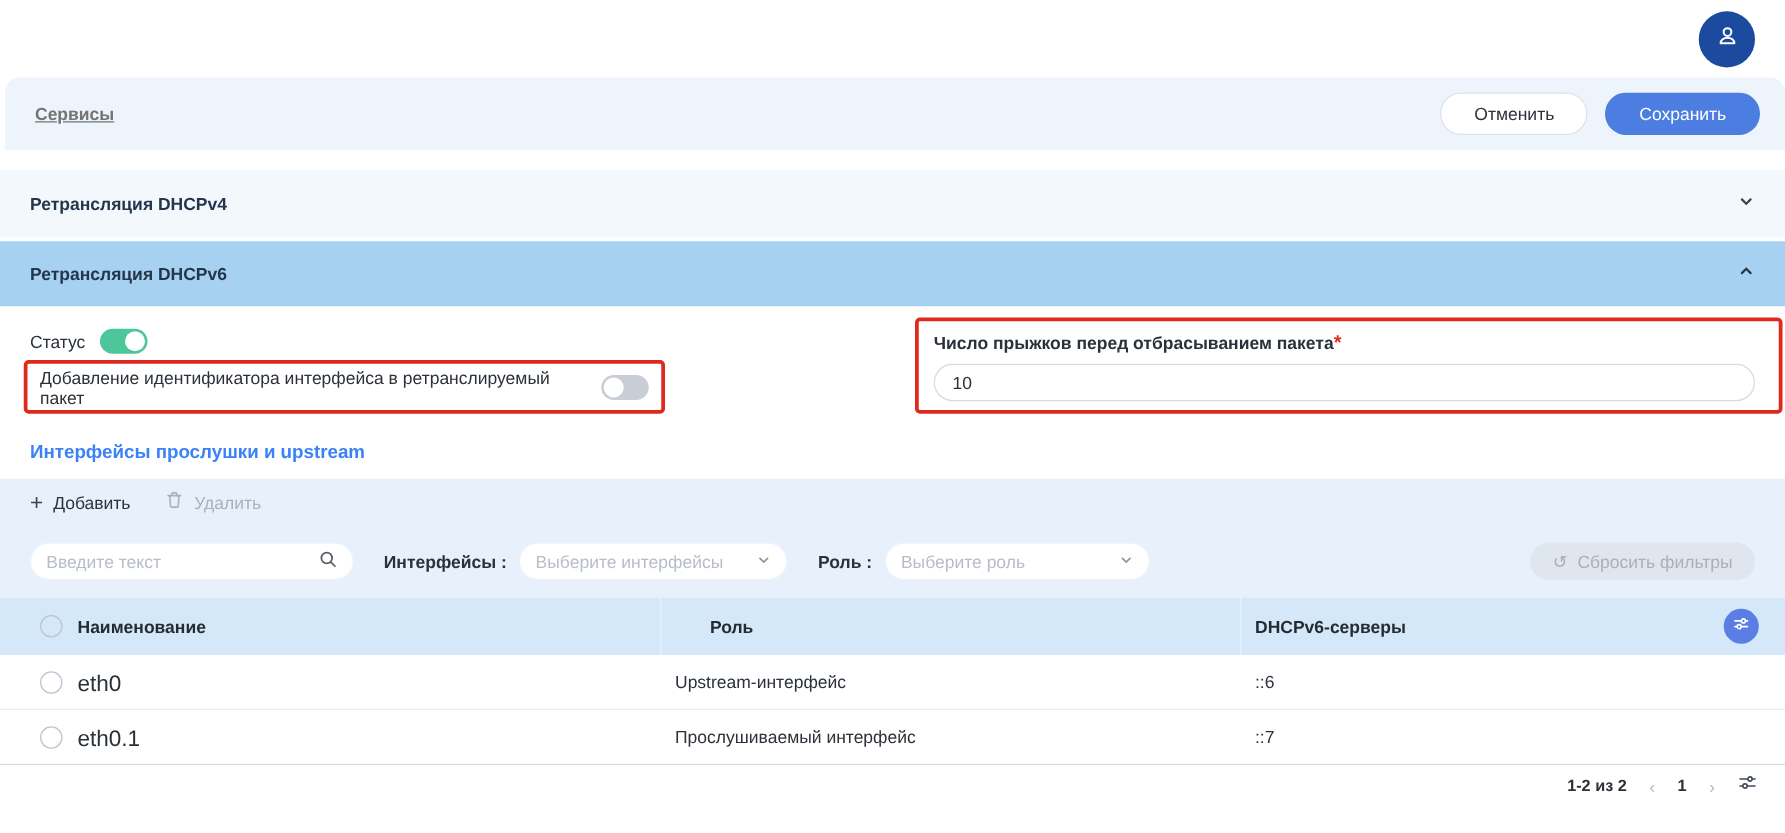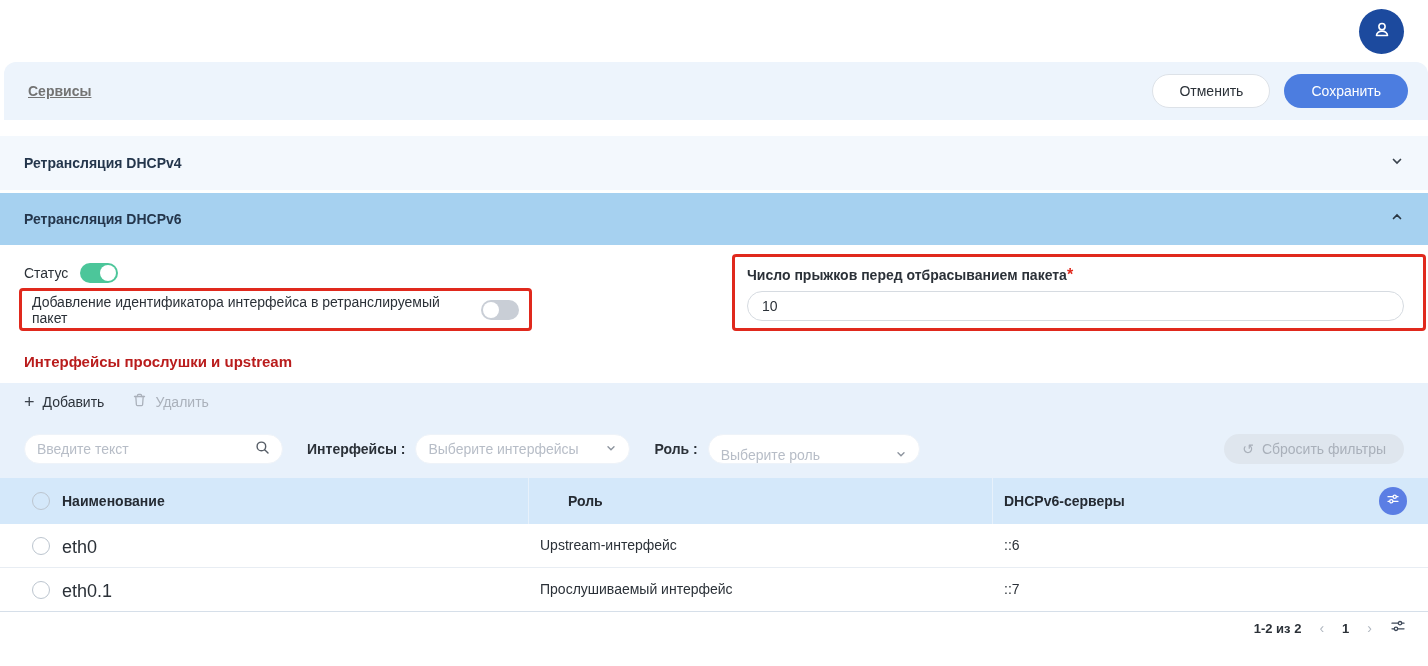--- a/index.html
+++ b/index.html
@@ -38,39 +38,39 @@
   .toggle.off .knob { left:2px; }
 
   .red-box { position:absolute; border:3px solid #e0291d; border-radius:4px; }
   .idrow-box { top:288px; left:19px; width:513px; height:43px; display:flex; align-items:center; padding:0 10px; gap:28px; }
   .hops-box { top:254px; left:732px; width:694px; height:77px; padding:9px 12px 0 12px; }
   .hops-label { font-size:14px; font-weight:bold; color:#2b3138; }
   .req { color:#e0291d; font-weight:bold; }
   .hops-input { margin-top:7px; width:657px; height:30px; border:1px solid #d6dbe1; border-radius:15px;
                 background:#fff; font-size:14px; color:#2b3138; padding:0 14px; font-family:inherit; }
 
-  .section-title { position:absolute; top:353px; left:24px; font-size:15px; font-weight:bold; color:#b91c1c; }
+  .section-title { position:absolute; top:353px; left:24px; font-size:15px; font-weight:bold; color:#3b82f6; }
 
   
   .toolbar { position:absolute; top:383px; left:0; right:0; height:95px; background:#e8f1fb; }
   .tb-row1 { position:absolute; top:9px; left:24px; display:flex; align-items:center; gap:28px; }
   .tb-act { display:flex; align-items:center; gap:8px; font-size:14px; cursor:pointer; }
   .tb-add { color:#2c333b; }
   .tb-add .plus { font-size:18px; font-weight:normal; color:#3c434c; line-height:1; }
   .tb-del { color:#aab1bb; cursor:default; }
   .tb-row2 { position:absolute; top:51px; left:24px; right:24px; display:flex; align-items:center; }
   .pill { height:30px; border-radius:15px; background:#fff; border:1px solid #eef3f9; display:flex; align-items:center;
           padding:0 12px; font-size:14px; }
   .search-pill { width:259px; justify-content:space-between; }
   .search-pill input { border:none; outline:none; width:200px; font-size:14px; font-family:inherit; color:#2b3138; background:transparent; }
   .search-pill input::placeholder { color:#b7bdc7; }
   .flt-label { font-size:14px; font-weight:bold; color:#2b3138; margin:0 10px 0 24px; }
   .select-pill { justify-content:space-between; cursor:pointer; }
   .sel-ph { color:#b7bdc7; }
-  .w-int { width:215px; } .w-role { width:212px;align-items:flex-end; }
+  .w-int { width:215px; } .w-role { width:212px; }
   .reset-btn { margin-left:auto; height:30px; border-radius:15px; background:#dfe6ee; color:#a9b0ba;
                display:flex; align-items:center; gap:8px; padding:0 18px; font-size:14px; cursor:default; }
 
   
   .thead { position:absolute; top:478px; left:0; right:0; height:46px; background:#d4e8fa; display:flex; align-items:center; }
   .th-name { position:absolute; left:62px; font-size:14px; font-weight:bold; color:#252b33; }
   .th-role { position:absolute; left:540px; font-size:14px; font-weight:bold; color:#252b33;padding-left:28px; }
   .th-srv  { position:absolute; left:1004px; font-size:14px; font-weight:bold; color:#252b33; }
   .vdiv { position:absolute; top:0; width:1px; height:46px; background:#e7f1fb; }
   .cb { width:18px; height:18px; border:1.5px solid #bcc5cf; border-radius:50%; background:transparent; cursor:pointer; }

